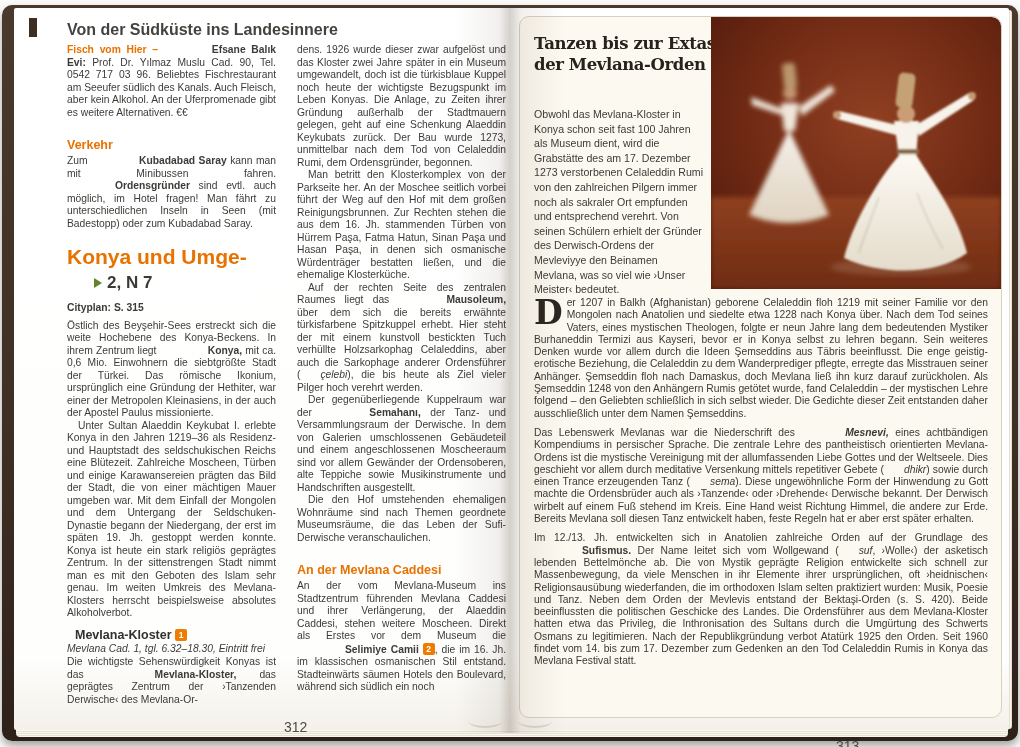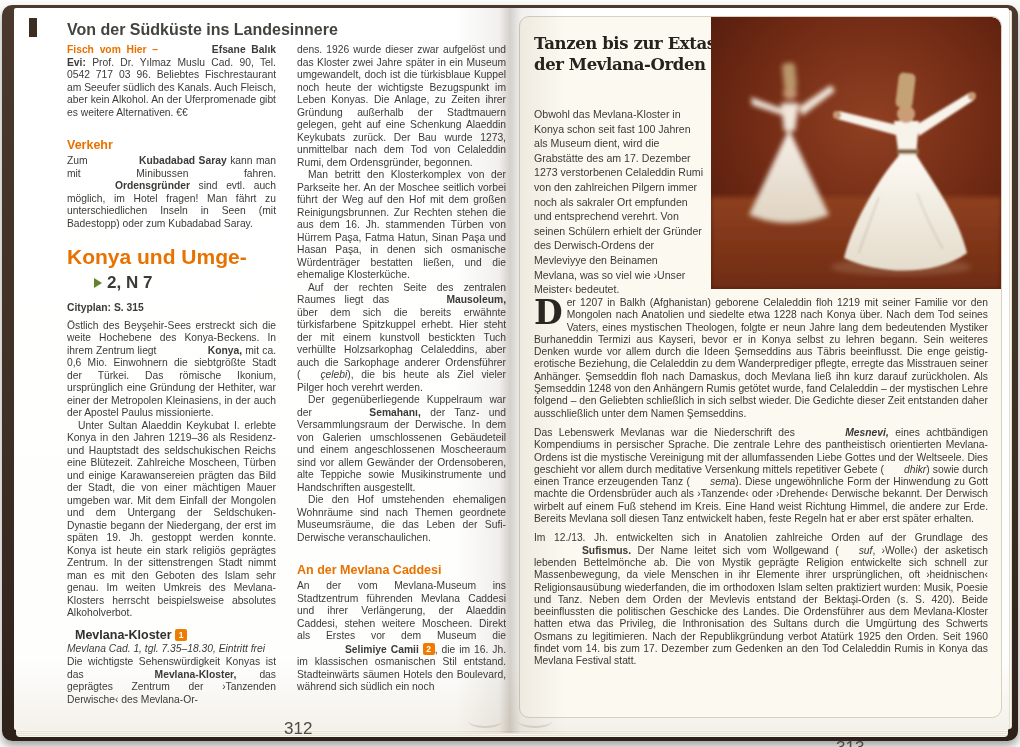--- a/index.html
+++ b/index.html
@@ -49,21 +49,21 @@
   .tri { display:inline-block; width:0; height:0; border-left:8px solid #64832b;
          border-top:5px solid transparent; border-bottom:5px solid transparent; margin-right:5px; }
   .cityplan { font-weight:bold; margin-bottom:5px; }
   .h-sub { font-size:12.5px; font-weight:bold; color:#33312e; margin:8px 8px 1px; }
   .info { font-style:italic; margin-bottom:1px; }
 
   .marker { display:inline-block; background:#ef7c00; color:#fff; font-weight:bold; font-style:normal;
             font-size:8.5px; width:12px; height:12px; line-height:12px; text-align:center;
             border-radius:2px; vertical-align:1px; }
 
-  .page-num { position:absolute; top:719px; font-size:17px; color:#4c4a46; }
+  .page-num { position:absolute; top:719px; font-size:14px; color:#4c4a46; }
   .pn-left { left:284px; }
   .pn-right { left:836px;margin-top:19px; }
 
   .feature-box { position:absolute; left:519px; top:16px; width:483px; height:702px;
             background:#fcf9f0; border:1px solid #d8d1c1; border-radius:10px; overflow:hidden; }
   .feature-title { position:absolute; left:14px; top:16px; font-family:"DejaVu Serif", serif;
             font-weight:bold; font-size:16.5px; line-height:21px; color:#27221c; letter-spacing:-0.4px; }
   .feature-title span { display:block; white-space:nowrap; }
   .dervish { position:absolute; top:0; right:0; width:290px; height:272px;
             border-radius:0 9px 0 0; overflow:hidden; }
@@ -102,21 +102,21 @@
       <div class="h-chapter">
         <span>Konya und Umge-</span>
       </div>
       <div class="map-ref">
         <span class="tri"></span><span>2, N 7</span>
       </div>
       <p class="body cityplan">Cityplan: S. 315</p>
       <p class="body j"><span>Östlich des Beyşehir-Sees erstreckt sich die weite Hochebene des Konya-Beckens. In ihrem Zentrum liegt </span><span class="b">Konya,</span><span> mit ca. 0,6 Mio. Einwohnern die siebtgrößte Stadt der Türkei. Das römische Ikonium, ursprünglich eine Gründung der Hethiter, war einer der Metropolen Kleinasiens, in der auch der Apostel Paulus missionierte.</span></p>
       <p class="body j ind"><span>Unter Sultan Alaeddin Keykubat I. erlebte Konya in den Jahren 1219–36 als Residenz- und Hauptstadt des seldschukischen Reichs eine Blütezeit. Zahlreiche Moscheen, Türben und einige Karawansereien prägten das Bild der Stadt, die von einer mächtigen Mauer umgeben war. Mit dem Einfall der Mongolen und dem Untergang der Seldschuken-Dynastie begann der Niedergang, der erst im späten 19. Jh. gestoppt werden konnte. Konya ist heute ein stark religiös geprägtes Zentrum. In der sittenstrengen Stadt nimmt man es mit den Geboten des Islam sehr genau. Im weiten Umkreis des Mevlana-Klosters herrscht beispielsweise absolutes Alkoholverbot.</span></p>
       <div class="h-sub"><span>Mevlana-Kloster </span><span class="marker">1</span></div>
-      <p class="body info">Mevlana Cad. 1, tgl. 7.35–18.30, Eintritt frei</p>
+      <p class="body info">Mevlana Cad. 1, tgl. 6.32–18.30, Eintritt frei</p>
       <p class="body j"><span>Die wichtigste Sehenswürdigkeit Konyas ist das </span><span class="b">Mevlana-Kloster,</span><span> das geprägtes Zentrum der ›Tanzenden Derwische‹ des Mevlana-Or-</span></p>
     </div>
 
     <div class="col col2">
       <p class="body j"><span>dens. 1926 wurde dieser zwar aufgelöst und das Kloster zwei Jahre später in ein Museum umgewandelt, doch ist die türkisblaue Kuppel noch heute der wichtigste Bezugspunkt im Leben Konyas. Die Anlage, zu Zeiten ihrer Gründung außerhalb der Stadtmauern gelegen, geht auf eine Schenkung Alaeddin Keykubats zurück. Der Bau wurde 1273, unmittelbar nach dem Tod von Celaleddin Rumi, dem Ordensgründer, begonnen.</span></p>
       <p class="body j ind"><span>Man betritt den Klosterkomplex von der Parkseite her. An der Moschee seitlich vorbei führt der Weg auf den Hof mit dem großen Reinigungsbrunnen. Zur Rechten stehen die aus dem 16. Jh. stammenden Türben von Hürrem Paşa, Fatma Hatun, Sinan Paşa und Hasan Paşa, in denen sich osmanische Würdenträger bestatten ließen, und die ehemalige Klosterküche.</span></p>
       <p class="body j ind"><span>Auf der rechten Seite des zentralen Raumes liegt das </span><span class="b">Mausoleum,</span><span> über dem sich die bereits erwähnte türkisfarbene Spitzkuppel erhebt. Hier steht der mit einem kunstvoll bestickten Tuch verhüllte Holzsarkophag Celaleddins, aber auch die Sarkophage anderer Ordensführer (</span><span class="i">çelebi</span><span>), die bis heute als Ziel vieler Pilger hoch verehrt werden.</span></p>
       <p class="body j ind"><span>Der gegenüberliegende Kuppelraum war der </span><span class="b">Semahanı,</span><span> der Tanz- und Versammlungsraum der Derwische. In dem von Galerien umschlossenen Gebäudeteil und einem angeschlossenen Moscheeraum sind vor allem Gewänder der Ordensoberen, alte Teppiche sowie Musikinstrumente und Handschriften ausgestellt.</span></p>
       <p class="body j ind"><span>Die den Hof umstehenden ehemaligen Wohnräume sind nach Themen geordnete Museumsräume, die das Leben der Sufi-Derwische veranschaulichen.</span></p>
       <h3 class="h-orange">An der Mevlana Caddesi</h3>

